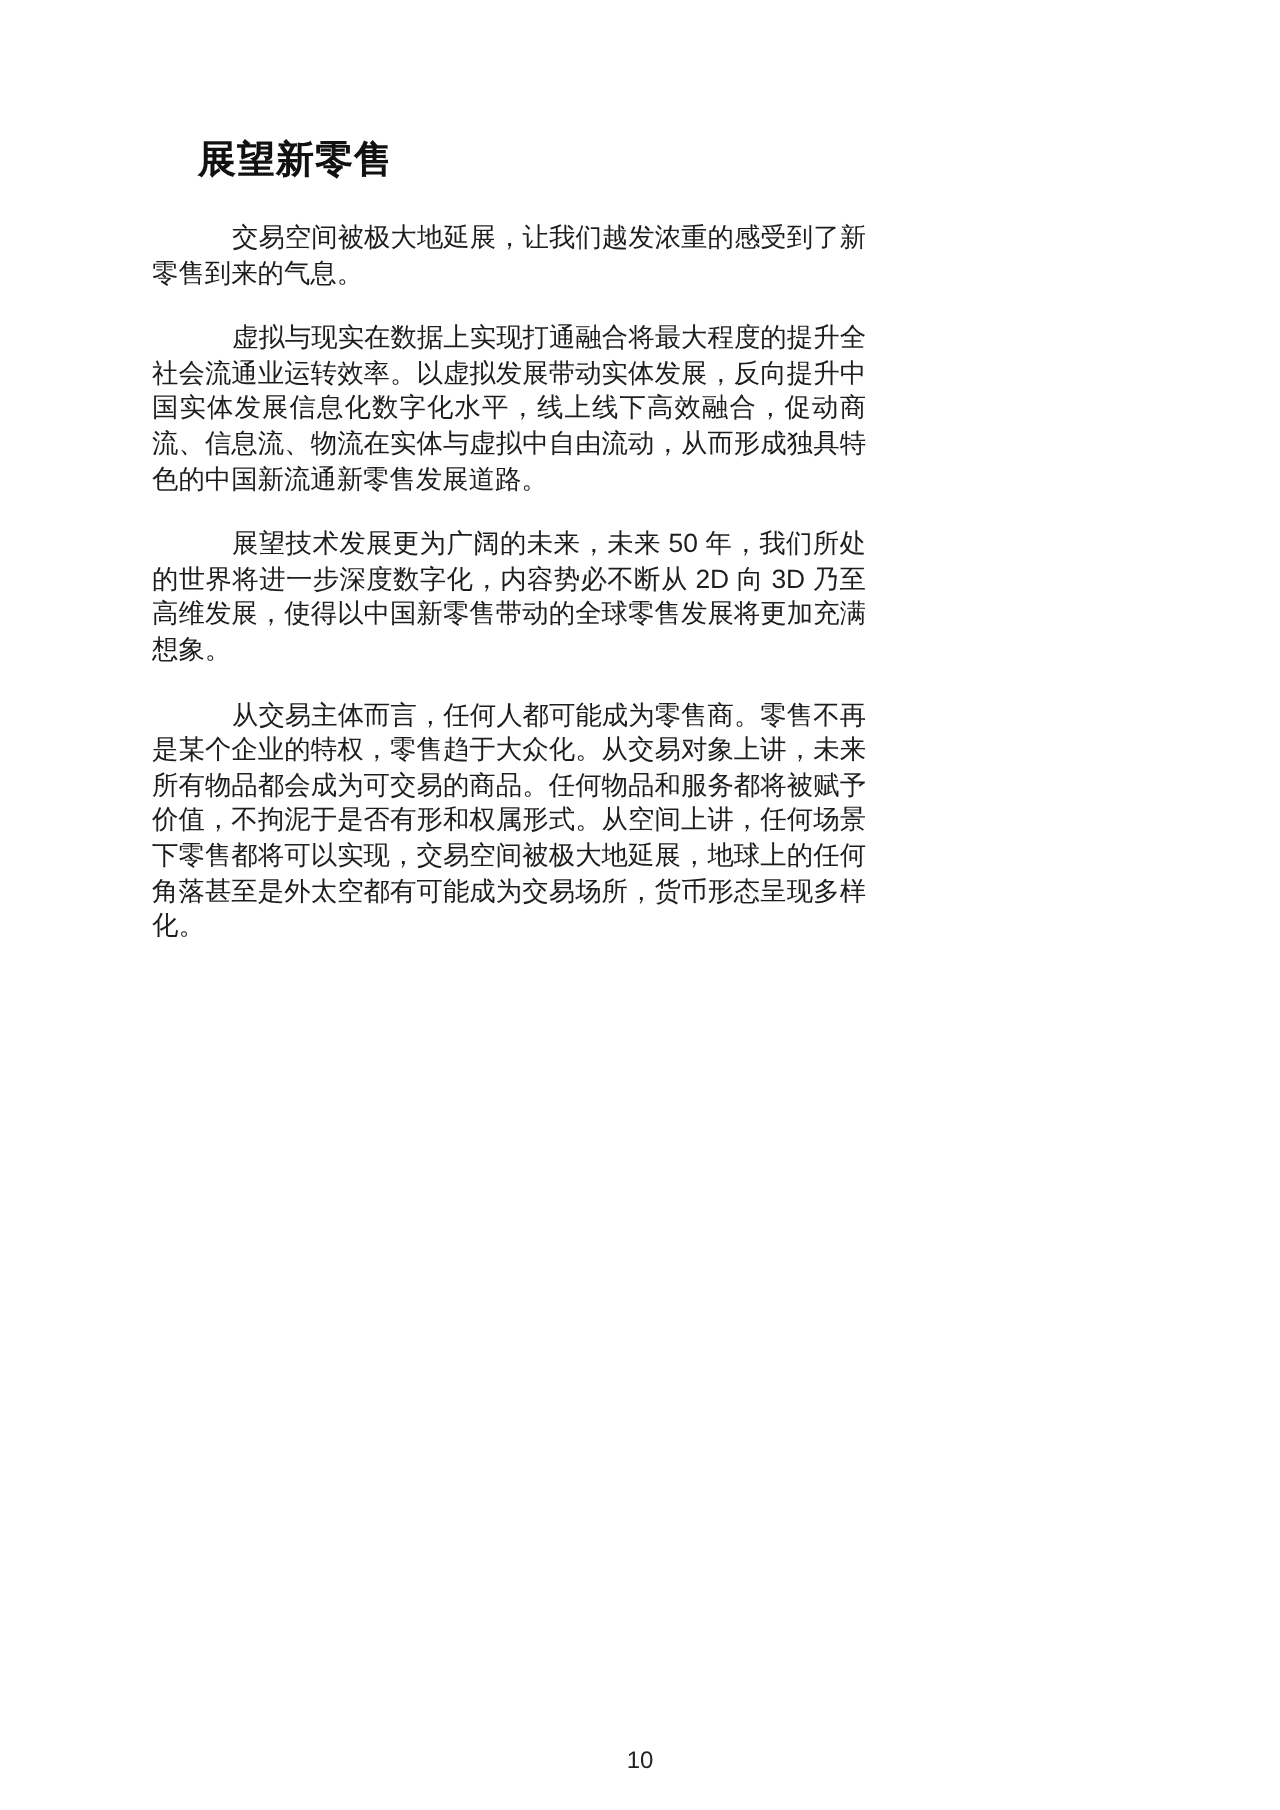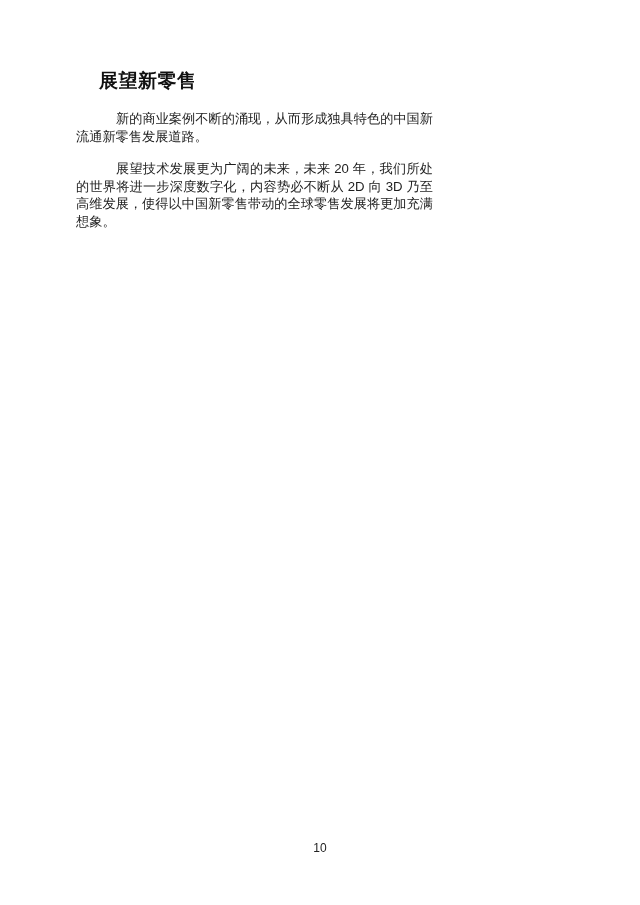--- a/index.html
+++ b/index.html
@@ -30,39 +30,41 @@
     font-size: 13.2px;
     line-height: 17.6px;
     color: #1d1d1d;
     text-align: justify;
     text-justify: inter-character;
     text-indent: 40px;
     word-break: break-all;
   }
   .page-number {
     position: absolute;
-    top: 841px;
+    top: 873px;
     left: 0;
     width: 640px;
     text-align: center;
     font-size: 12px;
     line-height: 14px;
     color: #222222;
   }
 </style>
 </head>
 <body>
 
 <div class="page">
 
   <h1 class="doc-heading">展望新零售</h1>
 
-  <p class="doc-paragraph">新的商业案例不断的涌现，从而形成独具特色的中国新流通新零售发展道路。</p>
+  <p class="doc-paragraph">交易空间被极大地延展，让我们越发浓重的感受到了新零售到来的气息。</p>
 
 
+  <p class="doc-paragraph">虚拟与现实在数据上实现打通融合将最大程度的提升全社会流通业运转效率。以虚拟发展带动实体发展，反向提升中国实体发展信息化数字化水平，线上线下高效融合，促动商流、信息流、物流在实体与虚拟中自由流动，从而形成独具特色的中国新流通新零售发展道路。</p>
 
-  <p class="doc-paragraph">展望技术发展更为广阔的未来，未来 20 年，我们所处的世界将进一步深度数字化，内容势必不断从 2D 向 3D 乃至高维发展，使得以中国新零售带动的全球零售发展将更加充满想象。</p>
+  <p class="doc-paragraph">展望技术发展更为广阔的未来，未来 50 年，我们所处的世界将进一步深度数字化，内容势必不断从 2D 向 3D 乃至高维发展，使得以中国新零售带动的全球零售发展将更加充满想象。</p>
 
+  <p class="doc-paragraph">从交易主体而言，任何人都可能成为零售商。零售不再是某个企业的特权，零售趋于大众化。从交易对象上讲，未来所有物品都会成为可交易的商品。任何物品和服务都将被赋予价值，不拘泥于是否有形和权属形式。从空间上讲，任何场景下零售都将可以实现，交易空间被极大地延展，地球上的任何角落甚至是外太空都有可能成为交易场所，货币形态呈现多样化。</p>
 
 
   <div class="page-number">10</div>
 
 </div>
 
 </body></html>

